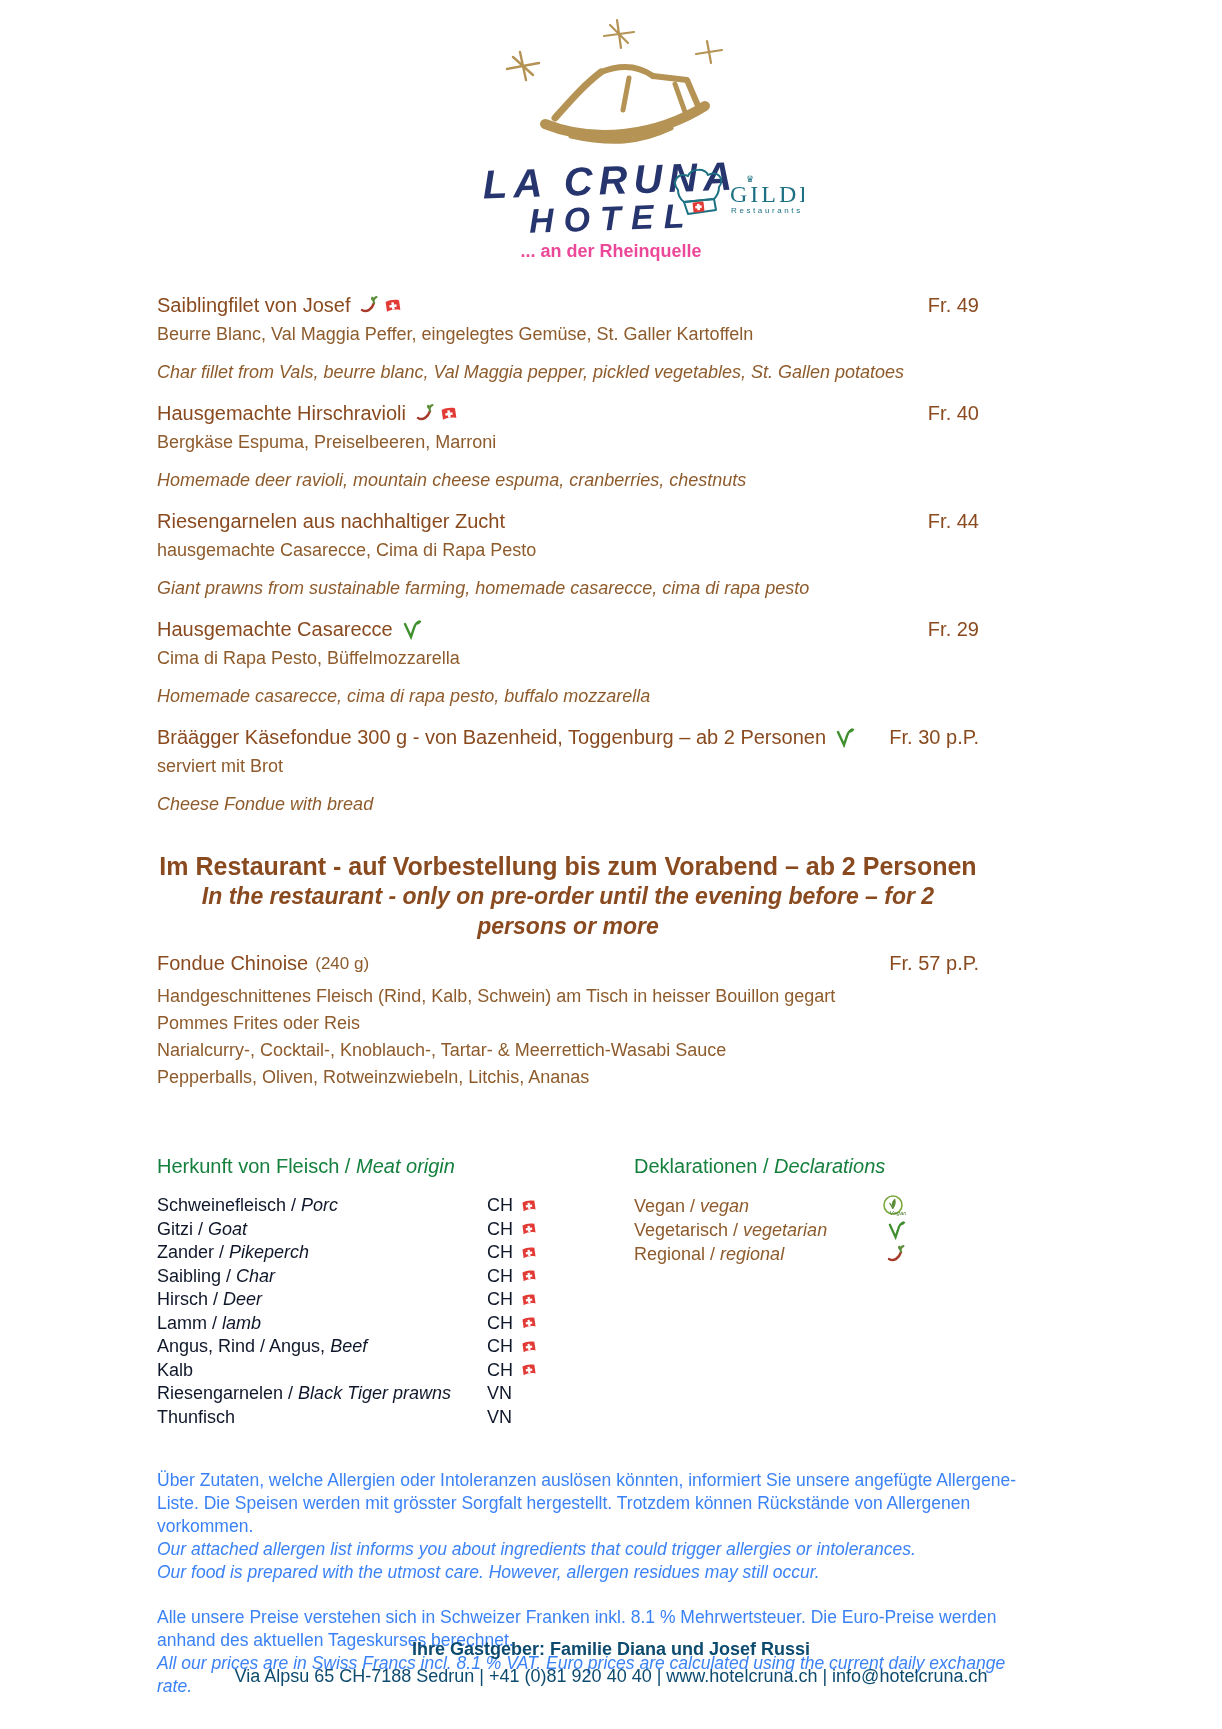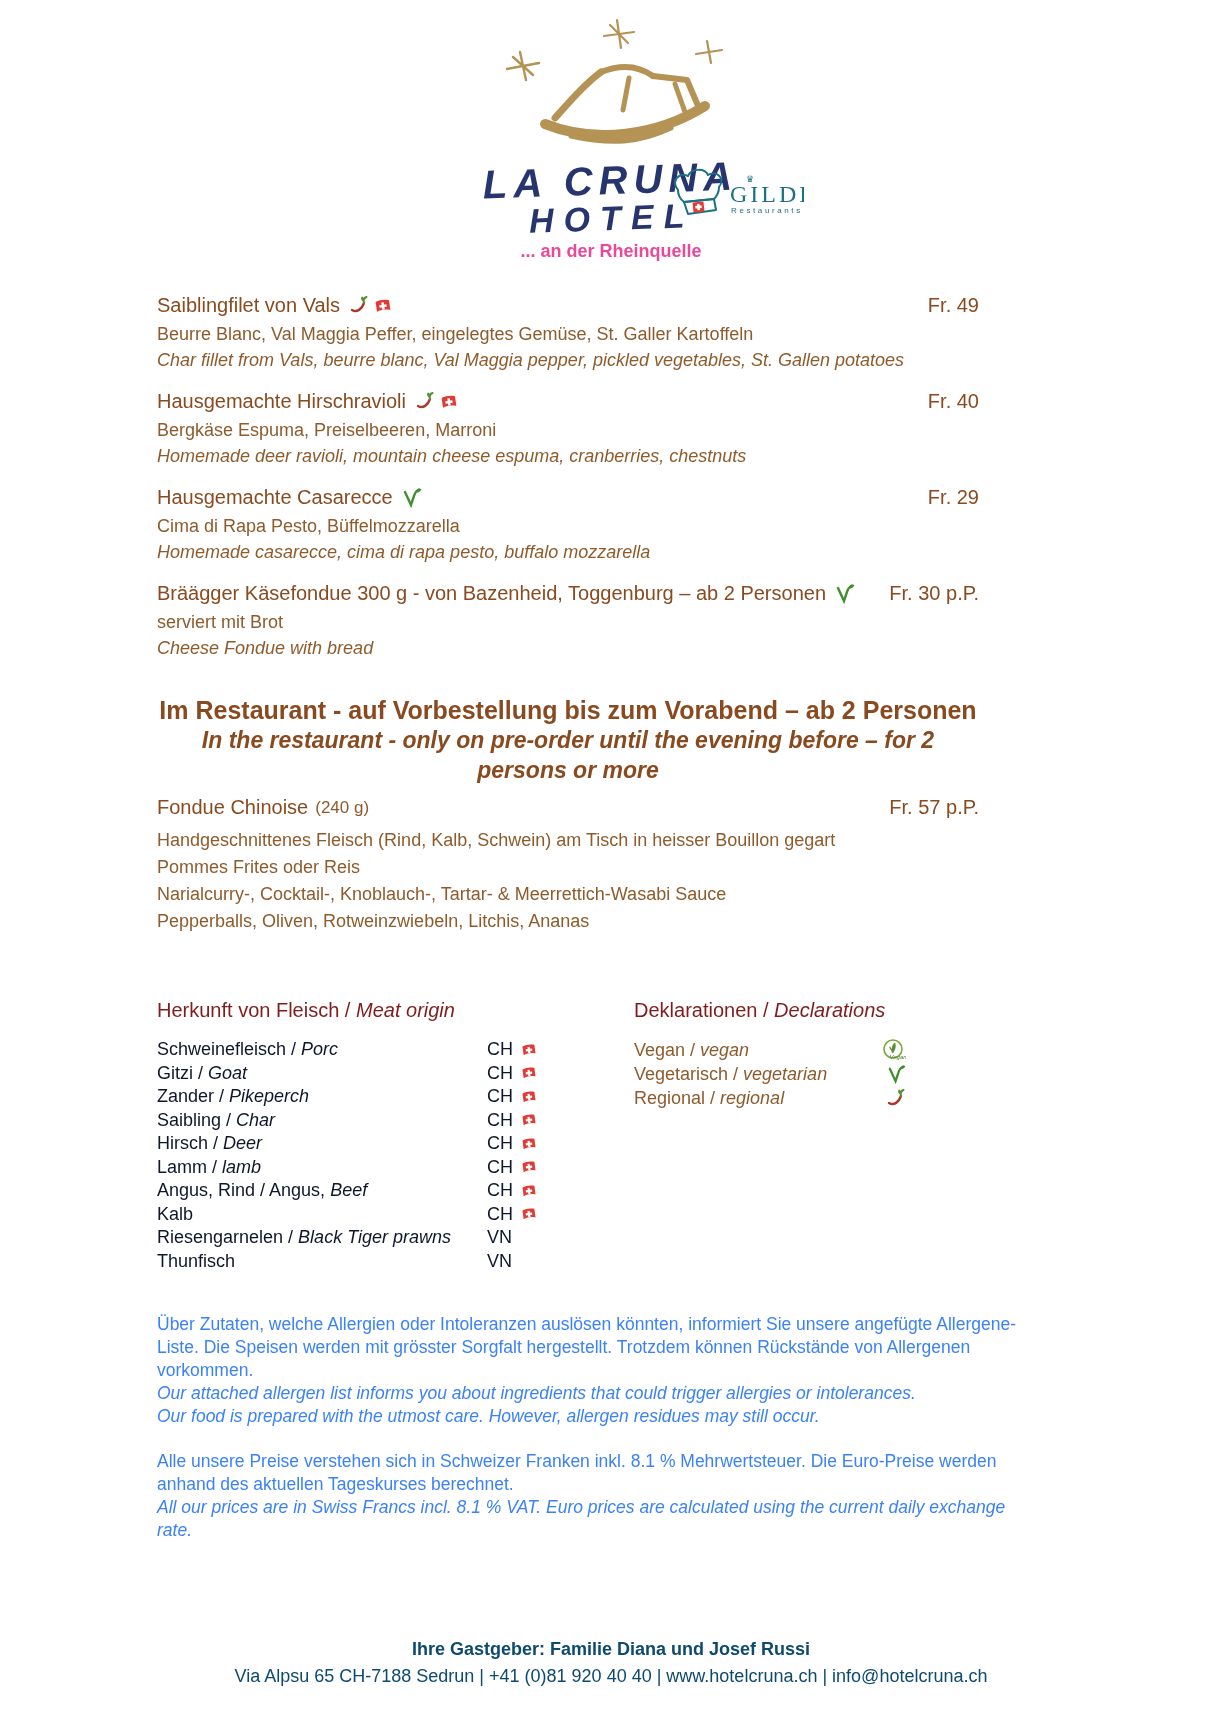--- a/index.html
+++ b/index.html
@@ -22,31 +22,31 @@
   .hotel-name .l2{font-size:34px;letter-spacing:10px;}
   .tagline{color:#ec4899;font-weight:bold;font-size:18px;margin-top:6px;}
   .gilde{position:absolute;left:664px;top:168px;}
   
   .menu{margin-left:157px;width:822px;padding-top:26px;color:#8a4e24;}
   .item{margin-bottom:17px;}
   .title-row{display:flex;align-items:center;font-size:20px;color:#8a4a1f;}
   .title-row .badges{display:flex;align-items:center;gap:5px;margin-left:9px;}
   .title-row .price{margin-left:auto;white-space:nowrap;}
   .desc{font-size:18px;line-height:26px;color:#8e5b2c;margin-top:4px;}
-  .desc.en{font-style:italic;margin-top:0;}
+  .desc.en{font-style:italic;margin-top:12px;}
   .portion{font-size:17px;margin-left:7px;color:#8e5b2c;}
   .section-head{margin-top:34px;margin-bottom:10px;text-align:center;}
   .section-head .de{font-size:25px;font-weight:bold;color:#8a4a1f;line-height:1.25;}
   .section-head .en{font-size:23px;font-weight:bold;font-style:italic;color:#8a4a1f;line-height:1.3;}
   .fondue-desc{font-size:18px;line-height:27px;color:#8e5b2c;margin-top:8px;}
   
   .cols{display:flex;margin-top:64px;}
   .col-left{width:477px;}
   .col-right{width:272px;}
-  .col-head{font-size:20px;color:#7f1d1d;margin-bottom:16px;}
+  .col-head{font-size:20px;color:#15803d;margin-bottom:16px;}
   .col-head .it{font-style:italic;}
   .o-row{display:flex;align-items:center;font-size:18px;line-height:23.5px;color:#0f172a;}
   .o-label{width:330px;}
   .o-code{width:34px;}
   .it{font-style:italic;}
   .d-row{display:flex;align-items:center;justify-content:space-between;font-size:18px;line-height:24px;color:#8e5b2c;gap:27px;}
   .d-label .sep-en{font-style:italic;}
   
   .notes{margin-left:157px;width:880px;margin-top:40px;color:#3b82f6;}
   .note-block{font-size:17.5px;line-height:23px;margin-bottom:22px;}
@@ -111,21 +111,21 @@
         <text x="66" y="34" font-family="Liberation Serif, serif" font-size="24" letter-spacing="3" fill="#1d7183">GILDE</text>
         <text x="67" y="45" font-family="Liberation Sans, sans-serif" font-size="8" letter-spacing="2.6" fill="#1d7183">Restaurants</text>
       </svg>
     </div>
   </div>
 
   <div class="menu">
 
     <div class="item">
       <div class="title-row">
-        <span>Saiblingfilet von Vals</span>
+        <span>Saiblingfilet von Josef</span>
         <span class="badges">
           <span class="icon">
             <svg width="20" height="19" viewBox="0 0 20 19">
                 <path d="M3 14 C8 17 13 13 15 7" stroke="#a63b2a" stroke-width="2.4" fill="none" stroke-linecap="round"></path>
                 <path d="M15 7 C14 4 15 2 17.5 1" stroke="#5d8f3a" stroke-width="2" fill="none" stroke-linecap="round"></path>
                 <path d="M13.5 5 C11.5 3.5 11.5 1.5 13 .5 C15 1 15.5 3 14.8 4.8 Z" fill="#5d8f3a"></path>
               </svg>
           </span>
           <span class="icon">
             <svg width="18" height="18" viewBox="0 0 20 20">
@@ -163,20 +163,28 @@
                 </g>
               </svg>
           </span>
         </span>
         <span class="price">Fr. 40</span>
       </div>
       <div class="desc de">Bergkäse Espuma, Preiselbeeren, Marroni</div>
       <div class="desc en">Homemade deer ravioli, mountain cheese espuma, cranberries, chestnuts</div>
     </div>
 
+    <div class="item">
+      <div class="title-row">
+        <span>Riesengarnelen aus nachhaltiger Zucht</span>
+        <span class="price">Fr. 44</span>
+      </div>
+      <div class="desc de">hausgemachte Casarecce, Cima di Rapa Pesto</div>
+      <div class="desc en">Giant prawns from sustainable farming, homemade casarecce, cima di rapa pesto</div>
+    </div>
 
     <div class="item">
       <div class="title-row">
         <span>Hausgemachte Casarecce</span>
         <span class="badges">
           <span class="icon">
             <svg width="20" height="21" viewBox="0 0 20 21">
                 <path d="M3 5 L9 18 L12 9 C13 5 15 3.5 17 2.5" stroke="#3f8f2e" stroke-width="2.4" fill="none" stroke-linecap="round"></path>
                 <path d="M14 4.5 C15.5 2 17.8 1.4 19.3 2.2 C18.6 4.6 16.4 5.8 14.3 5.3 Z" fill="#3f8f2e"></path>
               </svg>

